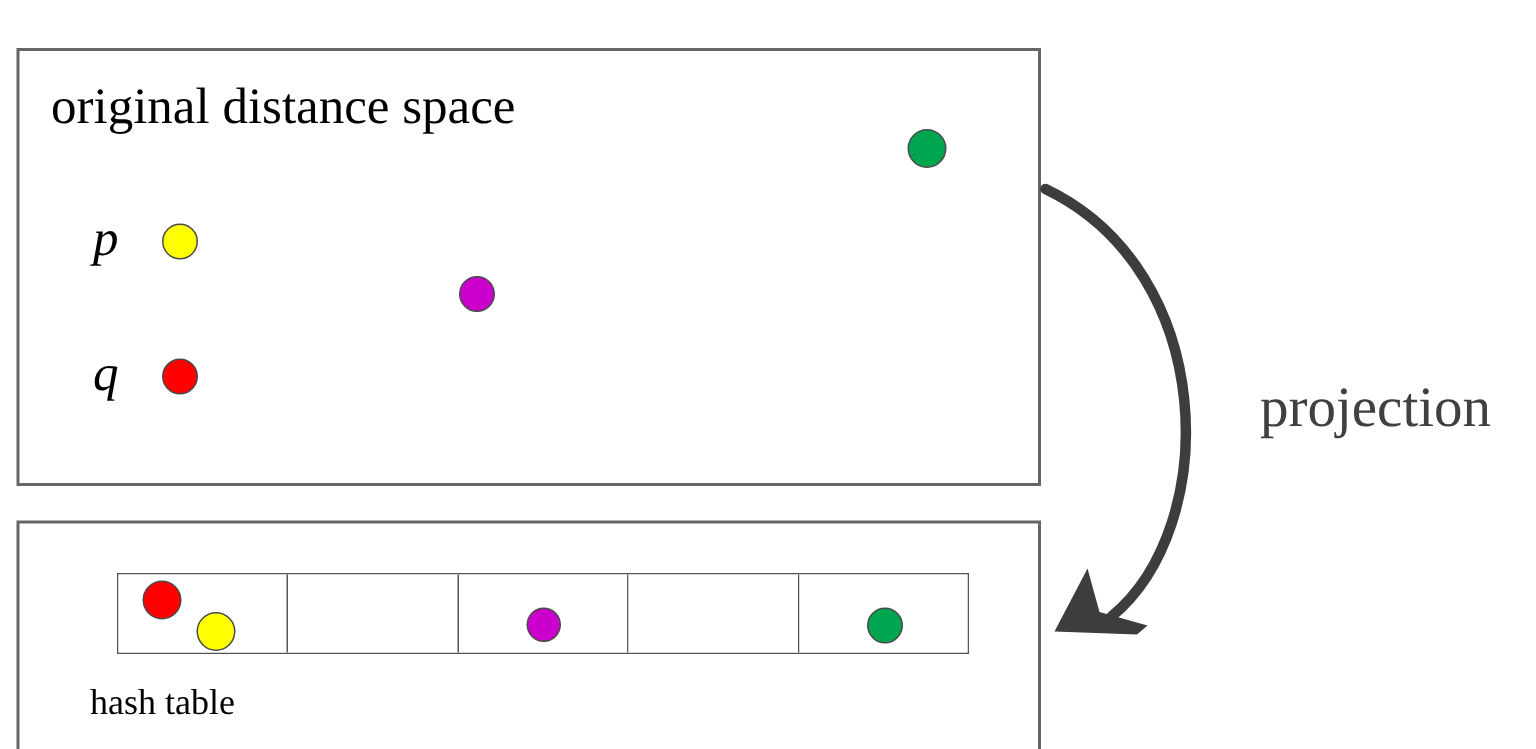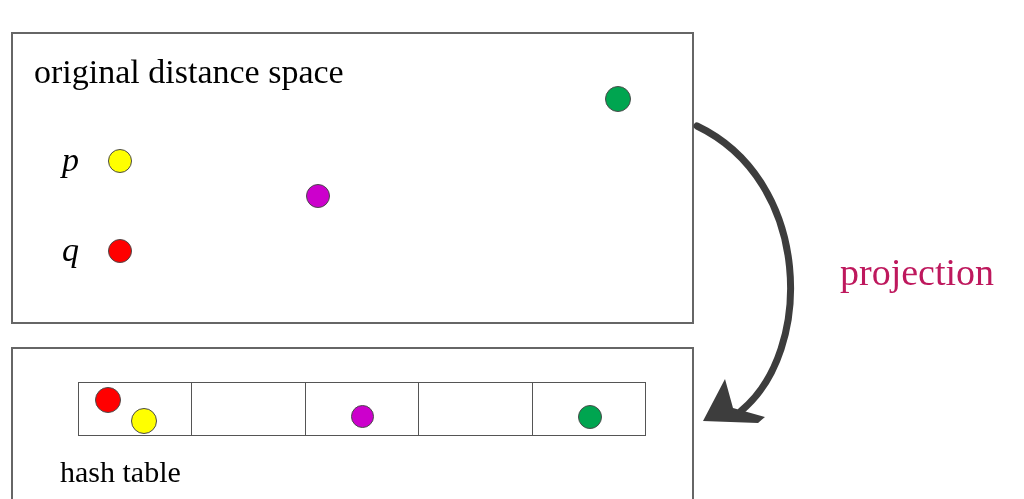--- a/index.html
+++ b/index.html
@@ -42,21 +42,21 @@
     line-height: 1;
   }
   #label-original {
     left: 34px;
     top: 34px;
     font-size: 34px;
   }
   #label-hash {
     left: 60px;
     top: 436px;
-    font-size: 30px;
+    font-size: 24px;
     text-align: right;
   }
   .point-label {
     position: absolute;
     color: #000000;
     font-family: "Liberation Serif", "DejaVu Serif", serif;
     font-style: italic;
     font-size: 34px;
     line-height: 1;
     white-space: nowrap;
@@ -98,21 +98,21 @@
     width: 1024px;
     height: 499px;
     pointer-events: none;
   }
 
   #label-projection {
     position: absolute;
     left: 840px;
     top: 232px;
     font-size: 38px;
-    color: #be185d;
+    color: #404040;
     font-family: "Liberation Serif", "DejaVu Serif", serif;
     white-space: nowrap;
     line-height: 1;
   }
 </style>
 </head>
 <body>
 
 <div id="stage">
 

